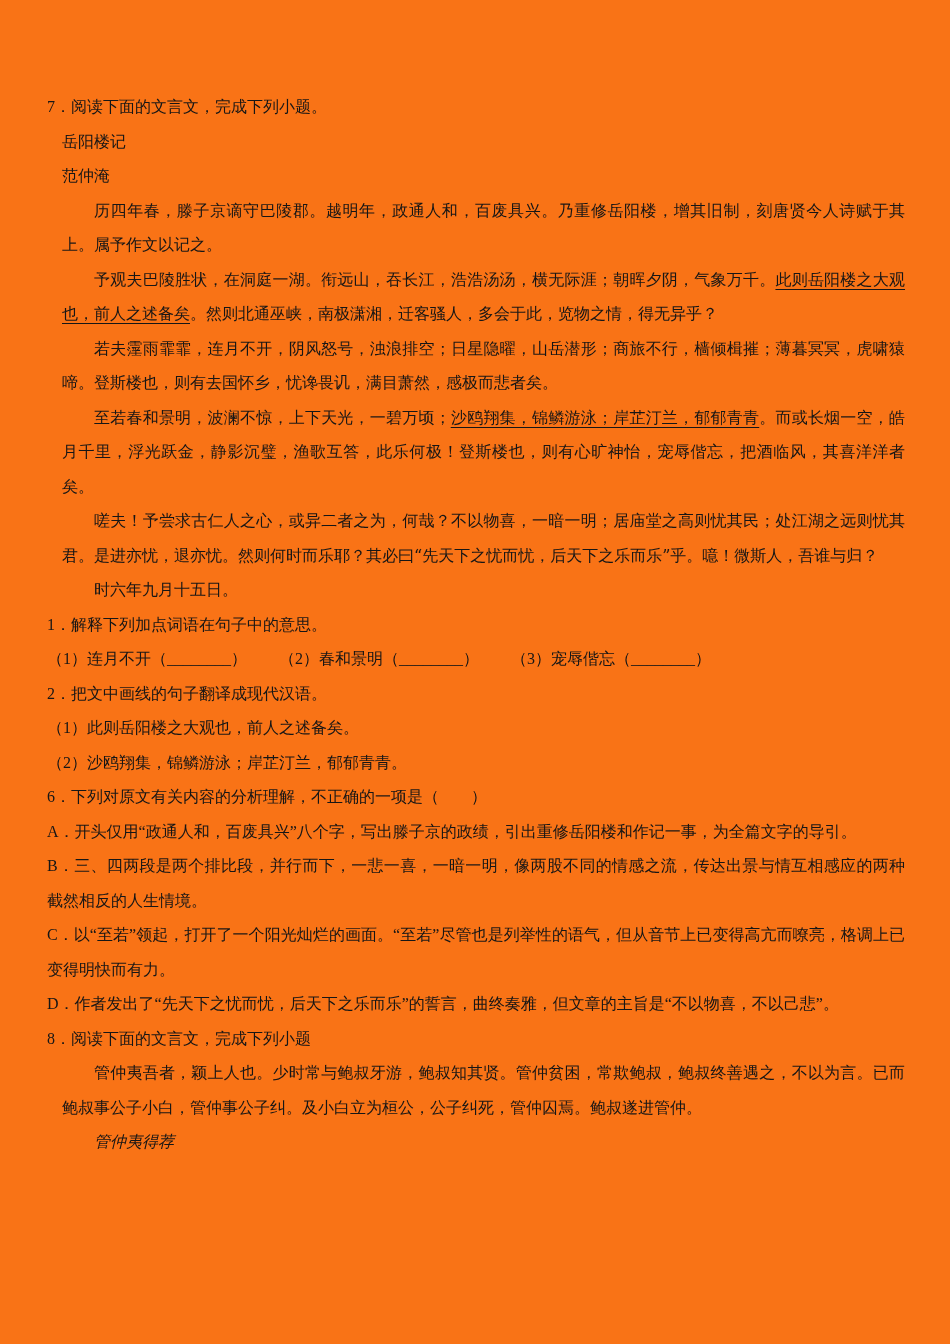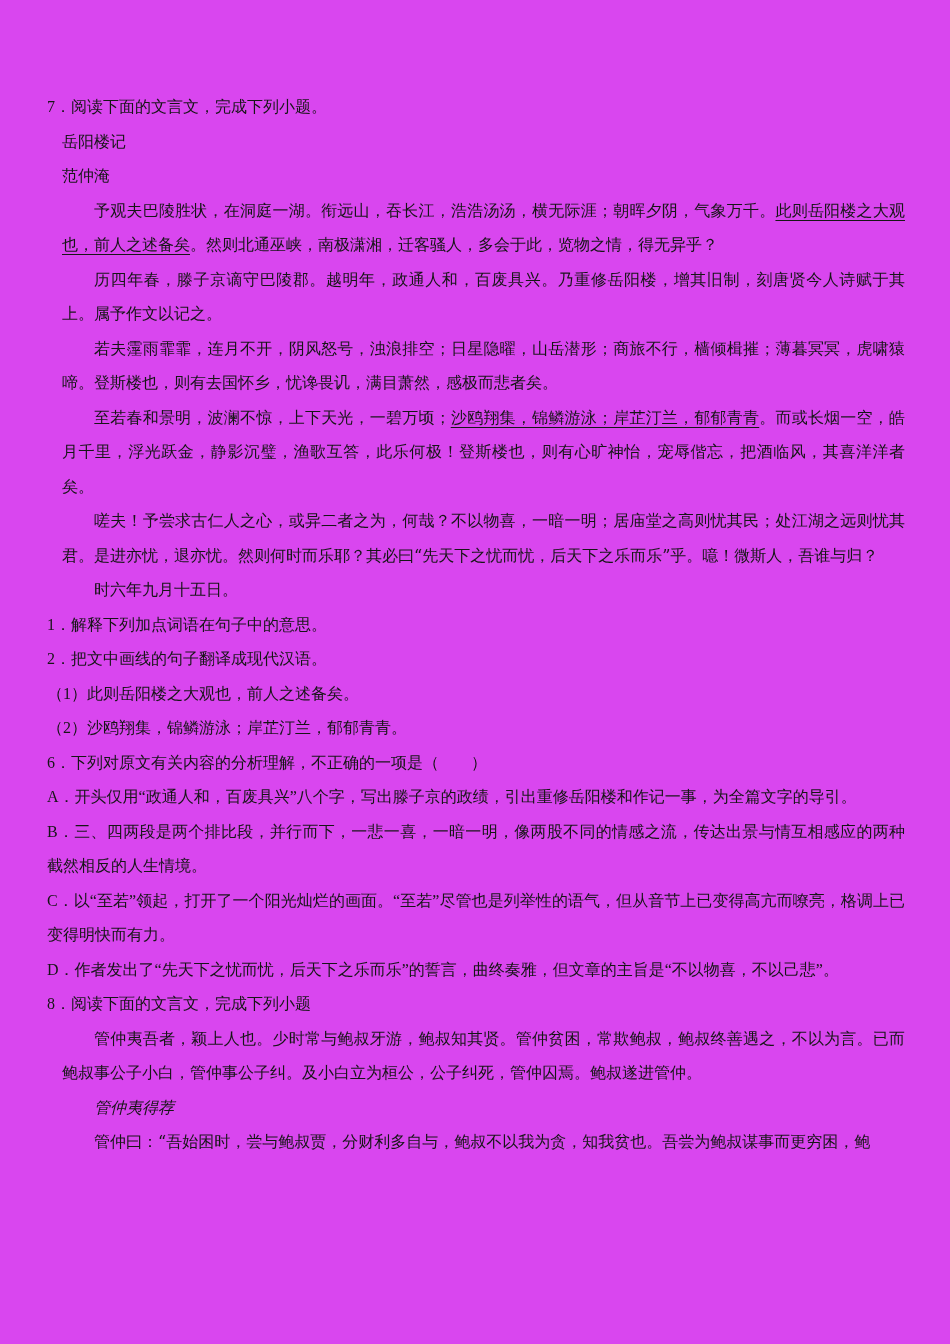--- a/index.html
+++ b/index.html
@@ -4,21 +4,21 @@
 <style>
   html, body {
     margin: 0;
     padding: 0;
     background: #ffffff;
   }
   .page {
     position: relative;
     width: 950px;
     height: 1344px;
-    background: #d946ef;
+    background: #f97316;
     box-sizing: border-box;
     padding: 90px 45px 0 47px;
     overflow: hidden;
   }
   .doc p {
     margin: 0;
     padding: 0;
     font-size: 16px;
     line-height: 34.5px;
     color: #161616;
@@ -45,33 +45,33 @@
   }
 </style>
 </head>
 <body>
 
 <div class="page">
   <div class="doc" id="doc">
       <p class="song"><span>7．阅读下面的文言文，完成下列小题。</span></p>
       <p class="kai"><span>岳阳楼记</span></p>
       <p class="kai"><span>范仲淹</span></p>
+      <p class="kai indent"><span>历四年春，滕子京谪守巴陵郡。越明年，政通人和，百废具兴。乃重修岳阳楼，增其旧制，刻唐贤今人诗赋于其上。属予作文以记之。</span></p>
       <p class="kai indent"><span>予观夫巴陵胜状，在洞庭一湖。衔远山，吞长江，浩浩汤汤，横无际涯；朝晖夕阴，气象万千。</span><span class="u">此则岳阳楼之大观也，前人之述备矣</span><span>。然则北通巫峡，南极潇湘，迁客骚人，多会于此，览物之情，得无异乎？</span></p>
-      <p class="kai indent"><span>历四年春，滕子京谪守巴陵郡。越明年，政通人和，百废具兴。乃重修岳阳楼，增其旧制，刻唐贤今人诗赋于其上。属予作文以记之。</span></p>
       <p class="kai indent"><span>若夫霪雨霏霏，连月不开，阴风怒号，浊浪排空；日星隐曜，山岳潜形；商旅不行，樯倾楫摧；薄暮冥冥，虎啸猿啼。登斯楼也，则有去国怀乡，忧谗畏讥，满目萧然，感极而悲者矣。</span></p>
       <p class="kai indent"><span>至若春和景明，波澜不惊，上下天光，一碧万顷；</span><span class="u">沙鸥翔集，锦鳞游泳；岸芷汀兰，郁郁青青</span><span>。而或长烟一空，皓月千里，浮光跃金，静影沉璧，渔歌互答，此乐何极！登斯楼也，则有心旷神怡，宠辱偕忘，把酒临风，其喜洋洋者矣。</span></p>
       <p class="kai indent"><span>嗟夫！予尝求古仁人之心，或异二者之为，何哉？不以物喜，一暗一明；居庙堂之高则忧其民；处江湖之远则忧其君。是进亦忧，退亦忧。然则何时而乐耶？其必曰“先天下之忧而忧，后天下之乐而乐”乎。噫！微斯人，吾谁与归？</span></p>
       <p class="kai indent"><span>时六年九月十五日。</span></p>
       <p class="song"><span>1．解释下列加点词语在句子中的意思。</span></p>
+      <p class="song"><span>（1）连月不开（________）　　（2）春和景明（________）　　（3）宠辱偕忘（________）</span></p>
       <p class="song"><span>2．把文中画线的句子翻译成现代汉语。</span></p>
       <p class="song"><span>（1）此则岳阳楼之大观也，前人之述备矣。</span></p>
       <p class="song"><span>（2）沙鸥翔集，锦鳞游泳；岸芷汀兰，郁郁青青。</span></p>
       <p class="song"><span>6．下列对原文有关内容的分析理解，不正确的一项是（　　）</span></p>
       <p class="song"><span>A．开头仅用“政通人和，百废具兴”八个字，写出滕子京的政绩，引出重修岳阳楼和作记一事，为全篇文字的导引。</span></p>
       <p class="song"><span>B．三、四两段是两个排比段，并行而下，一悲一喜，一暗一明，像两股不同的情感之流，传达出景与情互相感应的两种截然相反的人生情境。</span></p>
       <p class="song"><span>C．以“至若”领起，打开了一个阳光灿烂的画面。“至若”尽管也是列举性的语气，但从音节上已变得高亢而嘹亮，格调上已变得明快而有力。</span></p>
       <p class="song"><span>D．作者发出了“先天下之忧而忧，后天下之乐而乐”的誓言，曲终奏雅，但文章的主旨是“不以物喜，不以己悲”。</span></p>
       <p class="song"><span>8．阅读下面的文言文，完成下列小题</span></p>
       <p class="kai indent"><span>管仲夷吾者，颖上人也。少时常与鲍叔牙游，鲍叔知其贤。管仲贫困，常欺鲍叔，鲍叔终善遇之，不以为言。已而鲍叔事公子小白，管仲事公子纠。及小白立为桓公，公子纠死，管仲囚焉。鲍叔遂进管仲。</span></p>
       <p class="kai italic indent"><span>管仲夷得荐</span></p>
-      <p class="kai indent"><span>管仲曰：“吾始困时，尝与鲍叔贾，分财利多自与，鲍叔不以我为贪，知我贫也。吾尝为鲍叔谋事而更穷困，鲍</span></p>
     </div>
 </div>
 
 </body></html>

